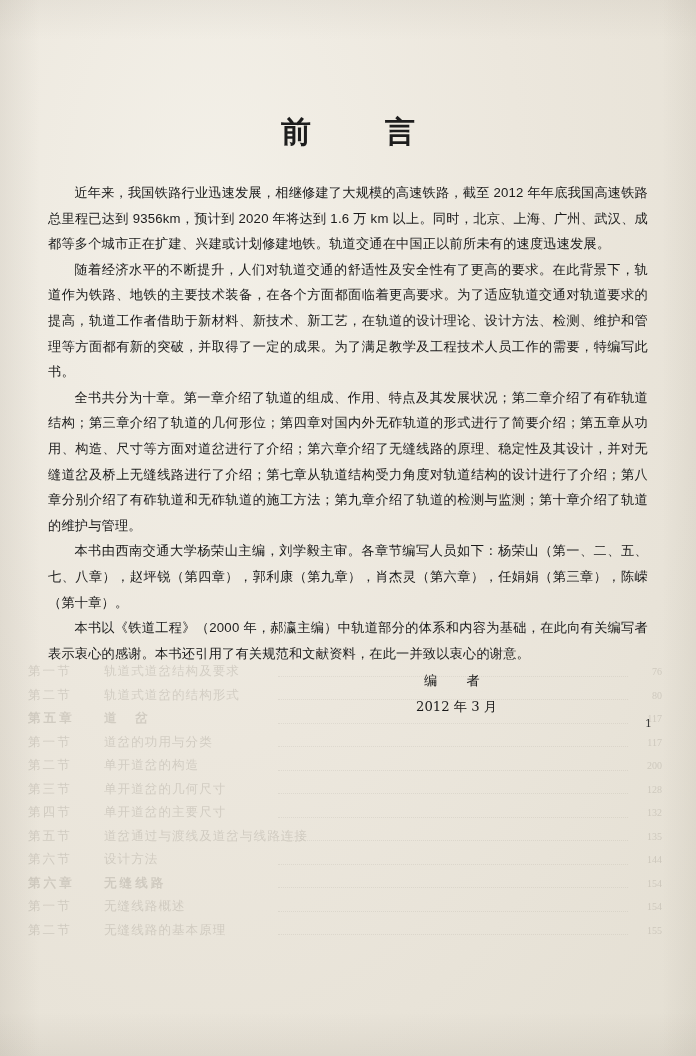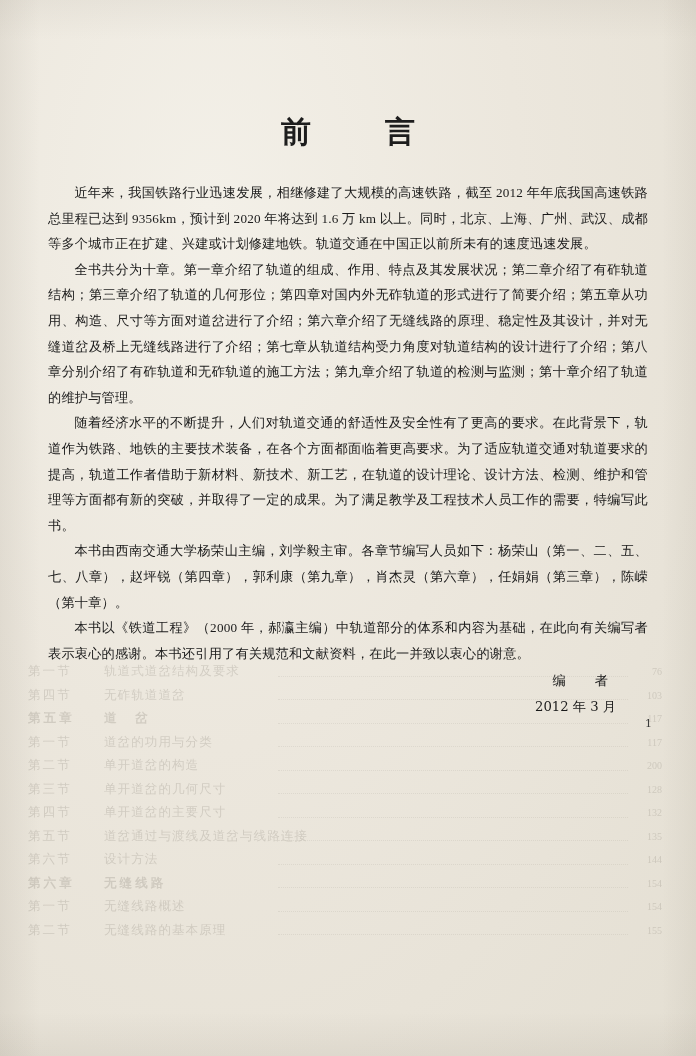--- a/index.html
+++ b/index.html
@@ -50,38 +50,38 @@
     letter-spacing: 22px;
     text-indent: 22px;
     color: #1d1d1d;
     font-weight: 600;
   }
   .body-text {
     position: absolute;
     left: 48px;
     top: 180px;
     width: 600px;
-    font-family: Liberation Serif, serif;
+    font-family: Liberation Sans, sans-serif;
     font-size: 13.2px;
     line-height: 25.6px;
     color: #1a1a1a;
     text-align: justify;
     text-justify: inter-ideograph;
   }
   .body-text p {
     margin: 0;
     text-indent: 2em;
     letter-spacing: 0.2px;
   }
   .sign {
     position: absolute;
     right: 80px;
     top: 668px;
     width: 200px;
-    text-align: right;
+    text-align: left;
     font-family: "DejaVu Serif", "Liberation Serif", serif;
     font-size: 13.2px;
     line-height: 25.6px;
     color: #1a1a1a;
   }
   .sign .editor {
     letter-spacing: 8px;
     text-indent: 8px;
   }
   .page-number {
@@ -141,40 +141,40 @@
   }
 </style>
 </head>
 <body>
 
 <div class="page">
   <div class="paper-shade"></div>
 
   <div class="bleed" id="bleed-root">
       <div class="row"><span class="chap">第一节</span><span class="txt">轨道式道岔结构及要求</span><span class="dots"></span><span class="pg">76</span></div>
-      <div class="row"><span class="chap">第四节</span><span class="txt">无砟轨道道岔</span><span class="dots"></span><span class="pg">103</span></div>
+      <div class="row"><span class="chap">第二节</span><span class="txt">轨道式道岔的结构形式</span><span class="dots"></span><span class="pg">80</span></div>
       <div class="row major"><span class="chap">第五章</span><span class="txt">道　岔</span><span class="dots"></span><span class="pg">117</span></div>
       <div class="row"><span class="chap">第一节</span><span class="txt">道岔的功用与分类</span><span class="dots"></span><span class="pg">117</span></div>
       <div class="row"><span class="chap">第二节</span><span class="txt">单开道岔的构造</span><span class="dots"></span><span class="pg">200</span></div>
       <div class="row"><span class="chap">第三节</span><span class="txt">单开道岔的几何尺寸</span><span class="dots"></span><span class="pg">128</span></div>
       <div class="row"><span class="chap">第四节</span><span class="txt">单开道岔的主要尺寸</span><span class="dots"></span><span class="pg">132</span></div>
       <div class="row"><span class="chap">第五节</span><span class="txt">道岔通过与渡线及道岔与线路连接</span><span class="dots"></span><span class="pg">135</span></div>
       <div class="row"><span class="chap">第六节</span><span class="txt">设计方法</span><span class="dots"></span><span class="pg">144</span></div>
       <div class="row major"><span class="chap">第六章</span><span class="txt">无缝线路</span><span class="dots"></span><span class="pg">154</span></div>
       <div class="row"><span class="chap">第一节</span><span class="txt">无缝线路概述</span><span class="dots"></span><span class="pg">154</span></div>
       <div class="row"><span class="chap">第二节</span><span class="txt">无缝线路的基本原理</span><span class="dots"></span><span class="pg">155</span></div>
     </div>
 
   <div class="content">
     <div class="title">前　言</div>
 
     <div class="body-text">
       <p>近年来，我国铁路行业迅速发展，相继修建了大规模的高速铁路，截至 2012 年年底我国高速铁路总里程已达到 9356km，预计到 2020 年将达到 1.6 万 km 以上。同时，北京、上海、广州、武汉、成都等多个城市正在扩建、兴建或计划修建地铁。轨道交通在中国正以前所未有的速度迅速发展。</p>
+      <p>随着经济水平的不断提升，人们对轨道交通的舒适性及安全性有了更高的要求。在此背景下，轨道作为铁路、地铁的主要技术装备，在各个方面都面临着更高要求。为了适应轨道交通对轨道要求的提高，轨道工作者借助于新材料、新技术、新工艺，在轨道的设计理论、设计方法、检测、维护和管理等方面都有新的突破，并取得了一定的成果。为了满足教学及工程技术人员工作的需要，特编写此书。</p>
       <p>全书共分为十章。第一章介绍了轨道的组成、作用、特点及其发展状况；第二章介绍了有砟轨道结构；第三章介绍了轨道的几何形位；第四章对国内外无砟轨道的形式进行了简要介绍；第五章从功用、构造、尺寸等方面对道岔进行了介绍；第六章介绍了无缝线路的原理、稳定性及其设计，并对无缝道岔及桥上无缝线路进行了介绍；第七章从轨道结构受力角度对轨道结构的设计进行了介绍；第八章分别介绍了有砟轨道和无砟轨道的施工方法；第九章介绍了轨道的检测与监测；第十章介绍了轨道的维护与管理。</p>
-      <p>随着经济水平的不断提升，人们对轨道交通的舒适性及安全性有了更高的要求。在此背景下，轨道作为铁路、地铁的主要技术装备，在各个方面都面临着更高要求。为了适应轨道交通对轨道要求的提高，轨道工作者借助于新材料、新技术、新工艺，在轨道的设计理论、设计方法、检测、维护和管理等方面都有新的突破，并取得了一定的成果。为了满足教学及工程技术人员工作的需要，特编写此书。</p>
       <p>本书由西南交通大学杨荣山主编，刘学毅主审。各章节编写人员如下：杨荣山（第一、二、五、七、八章），赵坪锐（第四章），郭利康（第九章），肖杰灵（第六章），任娟娟（第三章），陈嵘（第十章）。</p>
       <p>本书以《铁道工程》（2000 年，郝瀛主编）中轨道部分的体系和内容为基础，在此向有关编写者表示衷心的感谢。本书还引用了有关规范和文献资料，在此一并致以衷心的谢意。</p>
     </div>
 
     <div class="sign">
       <div class="editor">编　者</div>
       <div>2012 年 3 月</div>
     </div>
 
     <div class="page-number">1</div>

